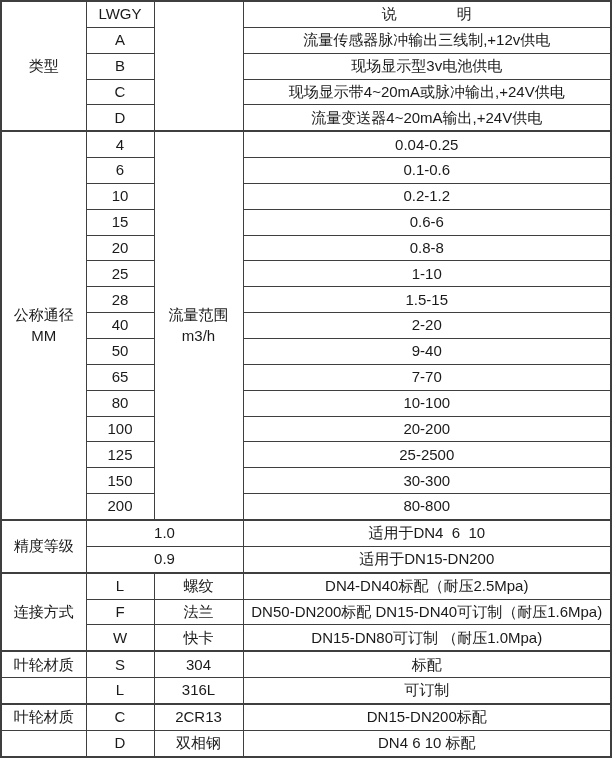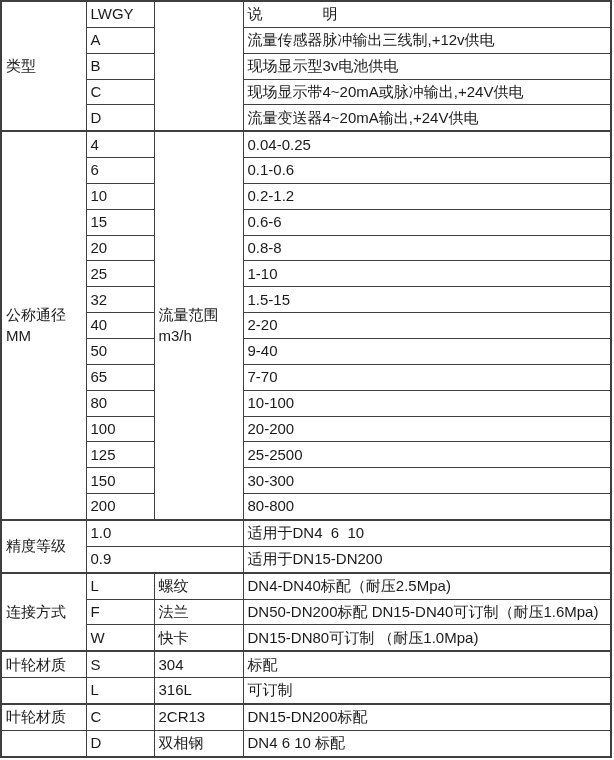--- a/index.html
+++ b/index.html
@@ -31,22 +31,22 @@
   col.c3 { width: 368px; }
   td {
     border: 1px solid #3f3f3f;
     padding: 0 4px;
     vertical-align: middle;
     white-space: pre;
     overflow: hidden;
     line-height: 1.35;
     height: 24px;
   }
-  td.c { }
-  td.l { text-align: left; }
+  td.c { text-align: center; }
+  td.l { text-align: center; }
   tr.sec td { border-top-width: 2px; }
 </style>
 </head>
 <body>
 
 <div class="page">
   <table class="spec">
     <colgroup>
       <col class="c0">
         <col class="c1">
@@ -98,21 +98,21 @@
         </tr>
         <tr>
           <td class="c">20</td>
           <td class="l">0.8-8</td>
         </tr>
         <tr>
           <td class="c">25</td>
           <td class="l">1-10</td>
         </tr>
         <tr>
-          <td class="c">32</td>
+          <td class="c">28</td>
           <td class="l">1.5-15</td>
         </tr>
         <tr>
           <td class="c">40</td>
           <td class="l">2-20</td>
         </tr>
         <tr>
           <td class="c">50</td>
           <td class="l">9-40</td>
         </tr>

